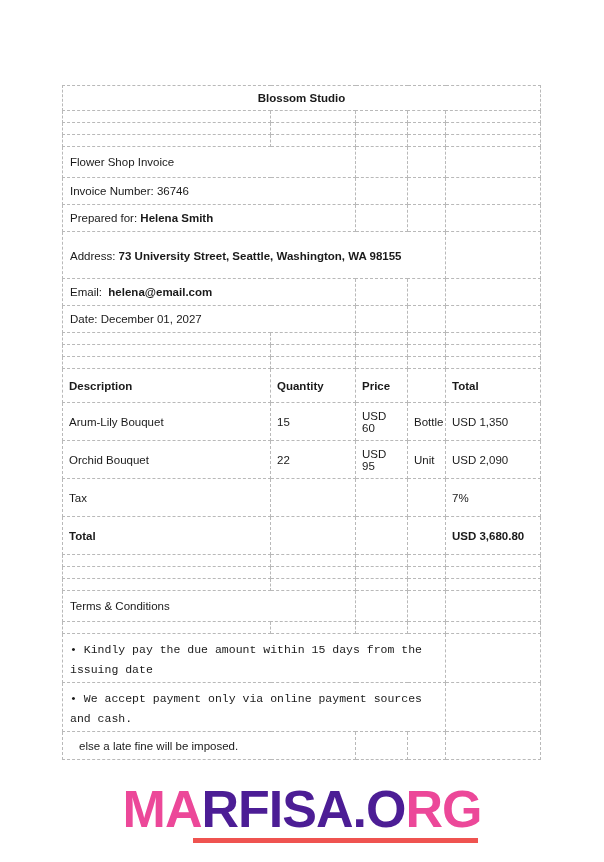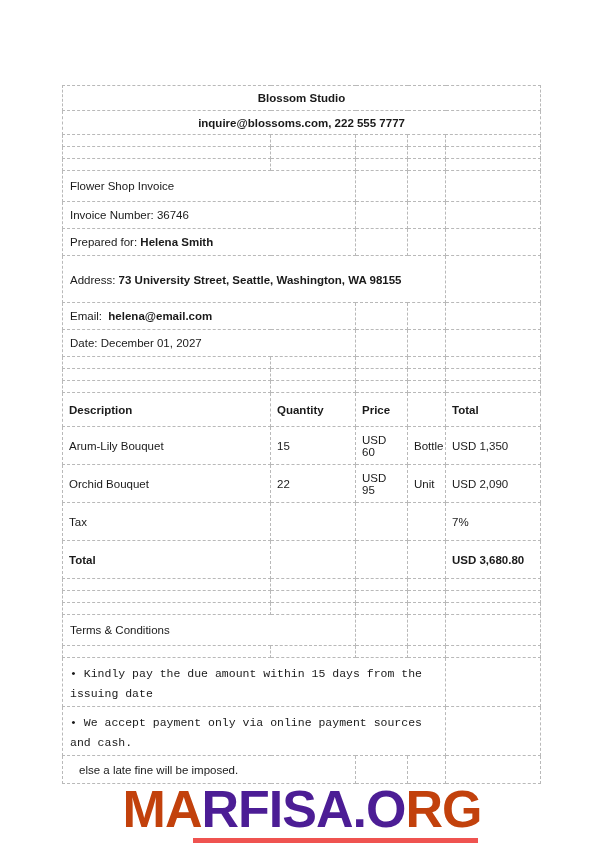--- a/index.html
+++ b/index.html
@@ -119,21 +119,21 @@
     user-select: none;
   }
   #wm-text {
     font-family: "Liberation Sans", sans-serif;
     font-size: 52px;
     font-weight: bold;
     letter-spacing: -1px;
     line-height: 1;
     white-space: nowrap;
   }
-  .wm-light { color: #c2410c; }
+  .wm-light { color: #ec4899; }
   .wm-dark  { color: #4c1d95; }
   #wm-rule {
     width: 285px;
     height: 5px;
     background: #ef5350;
     margin: 3px auto 0 auto;
     margin-left: 193px;
   }
 </style>
 </head>
@@ -145,23 +145,20 @@
     <col style="width:85px">
     <col style="width:52px">
     <col style="width:38px">
     <col style="width:95px">
   </colgroup>
   <tbody>
 
     <tr>
       <td class="brand" colspan="5">Blossom Studio</td>
     </tr>
-    <tr>
-      <td class="brand-contact" colspan="5">inquire@blossoms.com, 222 555 7777</td>
-    </tr>
 
     <tr class="r-blank">
       <td></td>
       <td></td>
       <td></td>
       <td></td>
       <td></td>
     </tr>
     <tr class="r-blank">
       <td></td>

